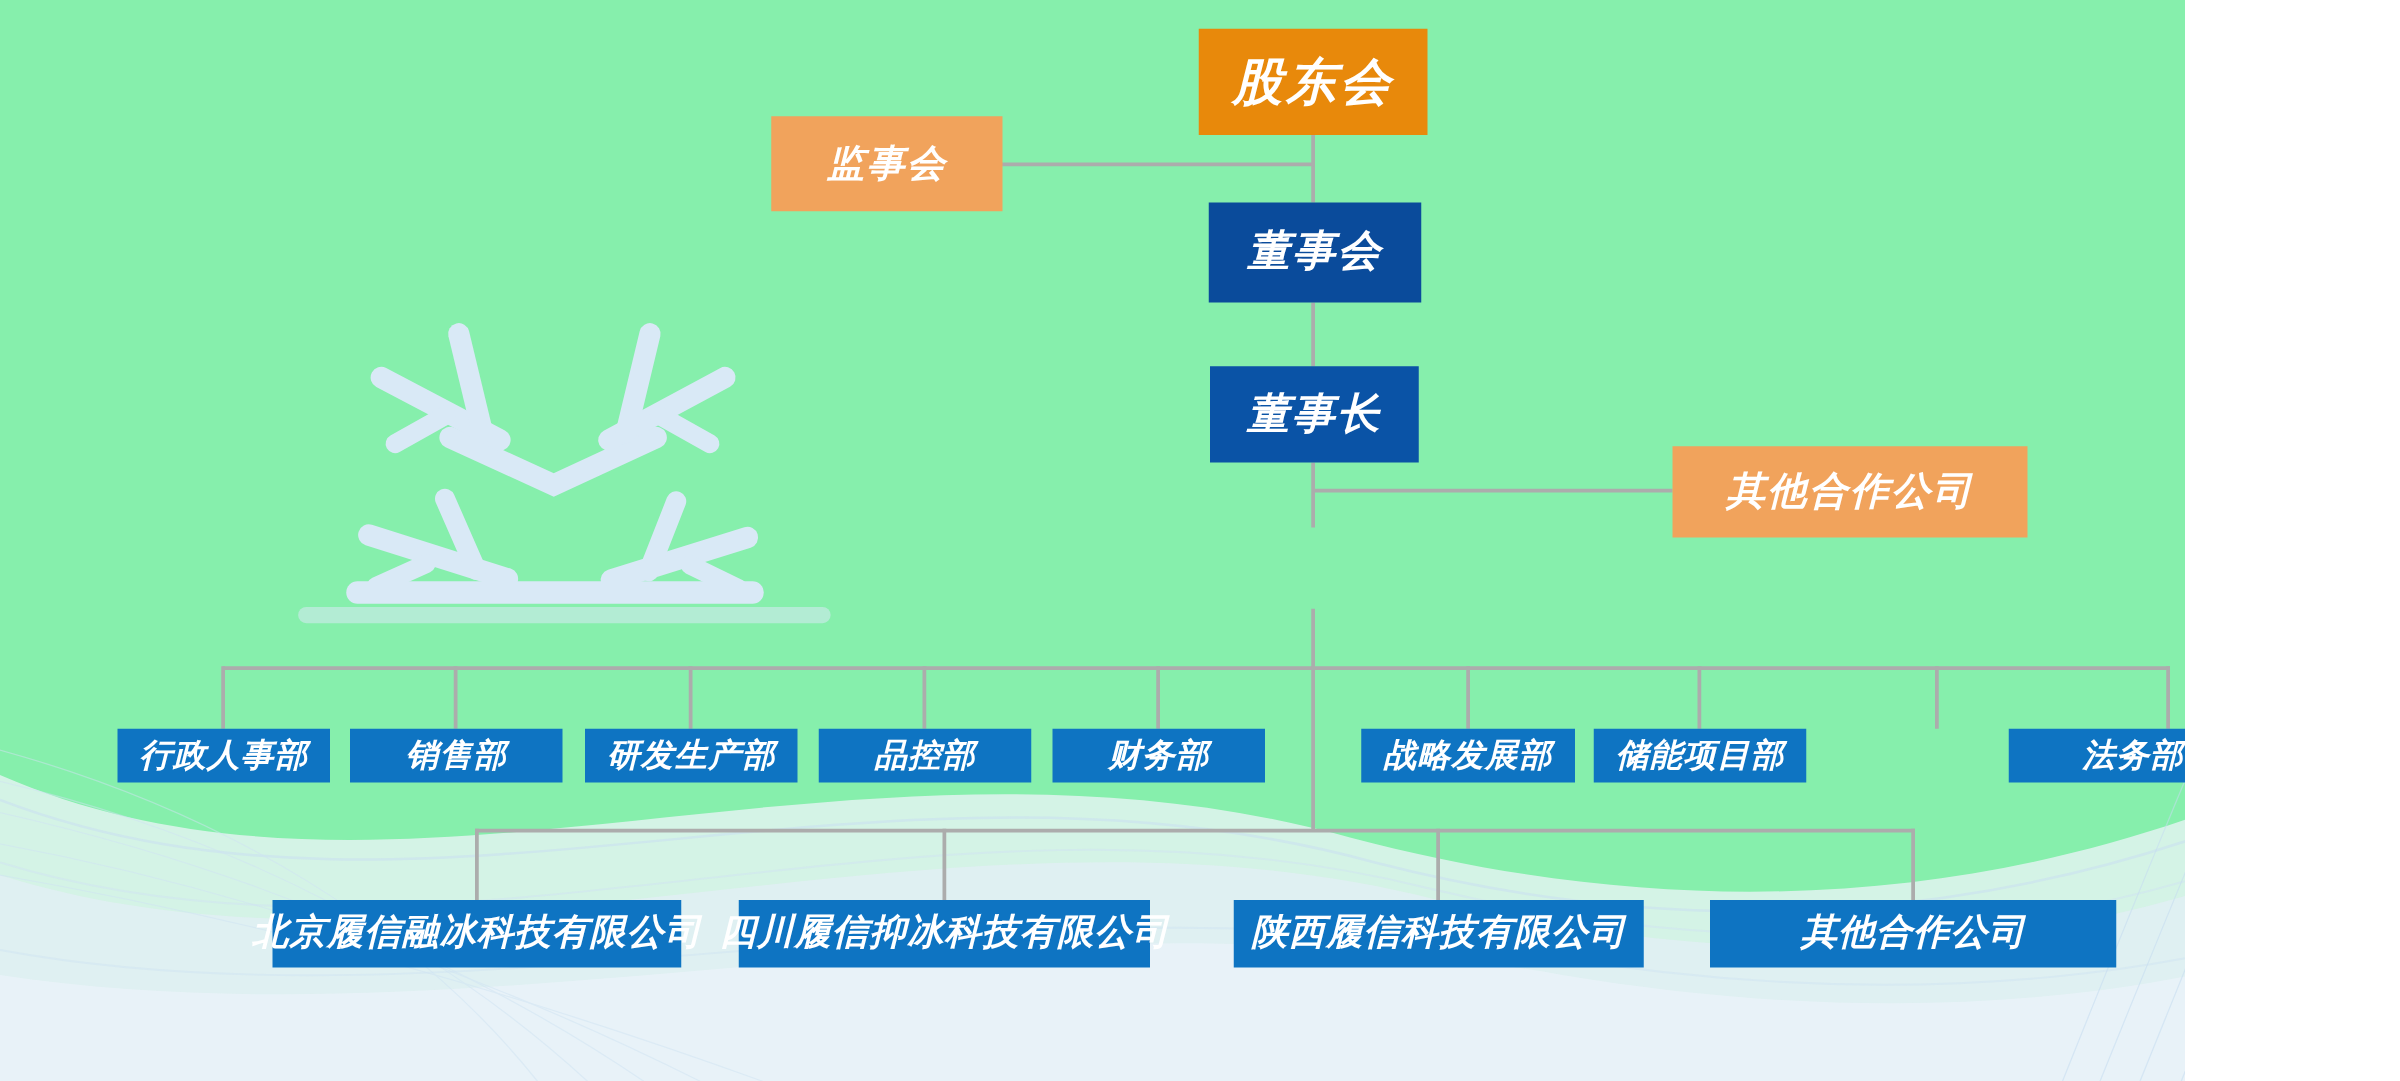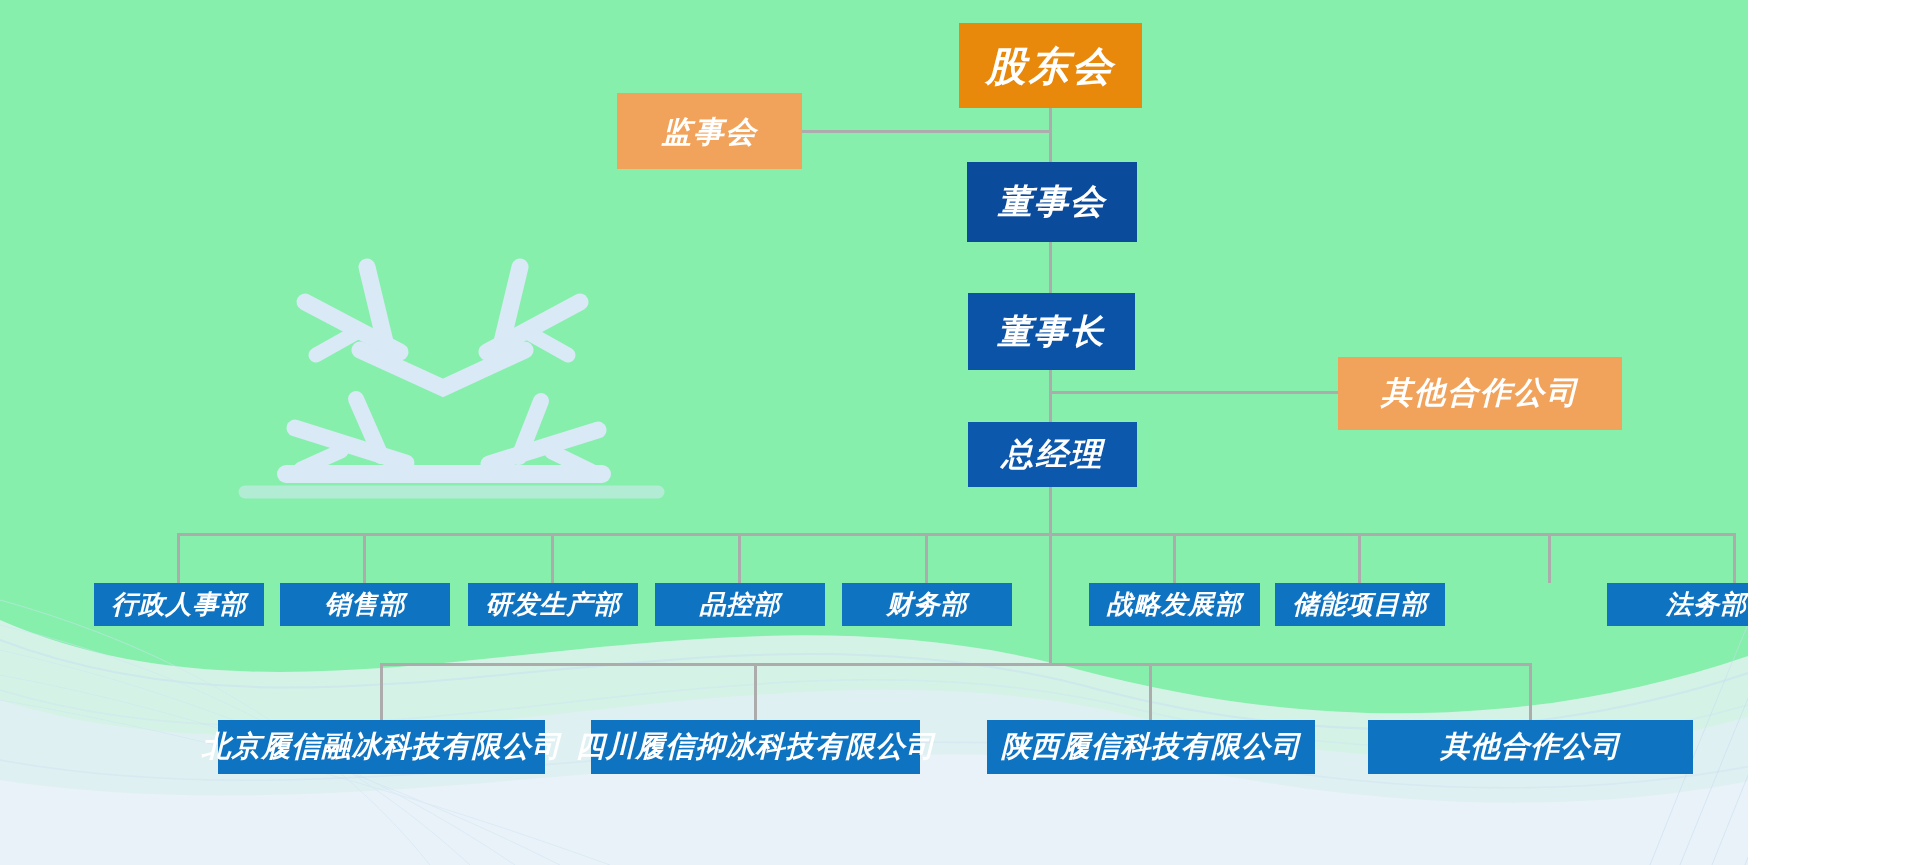--- a/index.html
+++ b/index.html
@@ -112,21 +112,20 @@
   <div class="node orange" style="left:959px;top:23px;width:183px;height:85px;font-size:40px;letter-spacing:3px;">股东会</div>
 
   <div class="node lorange" style="left:593px;top:93px;width:185px;height:76px;font-size:30px;letter-spacing:2px;margin-left:24px;">监事会</div>
 
   <div class="node navy" style="left:967px;top:162px;width:170px;height:80px;font-size:34px;letter-spacing:2px;">董事会</div>
 
   <div class="node blue-mid" style="left:968px;top:293px;width:167px;height:77px;font-size:34px;letter-spacing:2px;">董事长</div>
 
   <div class="node lorange" style="left:1338px;top:357px;width:284px;height:73px;font-size:31px;letter-spacing:2px;">其他合作公司</div>
 
-  <div class="node blue-gm" style="left:968px;top:422px;width:169px;height:65px;font-size:32px;letter-spacing:2px;">总经理</div>
 
   <div class="node dept" style="left:94px;width:170px;">行政人事部</div>
   <div class="node dept" style="left:280px;width:170px;">销售部</div>
   <div class="node dept" style="left:468px;width:170px;">研发生产部</div>
   <div class="node dept" style="left:655px;width:170px;">品控部</div>
   <div class="node dept" style="left:842px;width:170px;">财务部</div>
   <div class="node dept" style="left:1089px;width:171px;">战略发展部</div>
   <div class="node dept" style="left:1275px;width:170px;">储能项目部</div>
   <div class="node dept" style="left:1607px;width:171px;padding-left:28px;">法务部</div>
 

